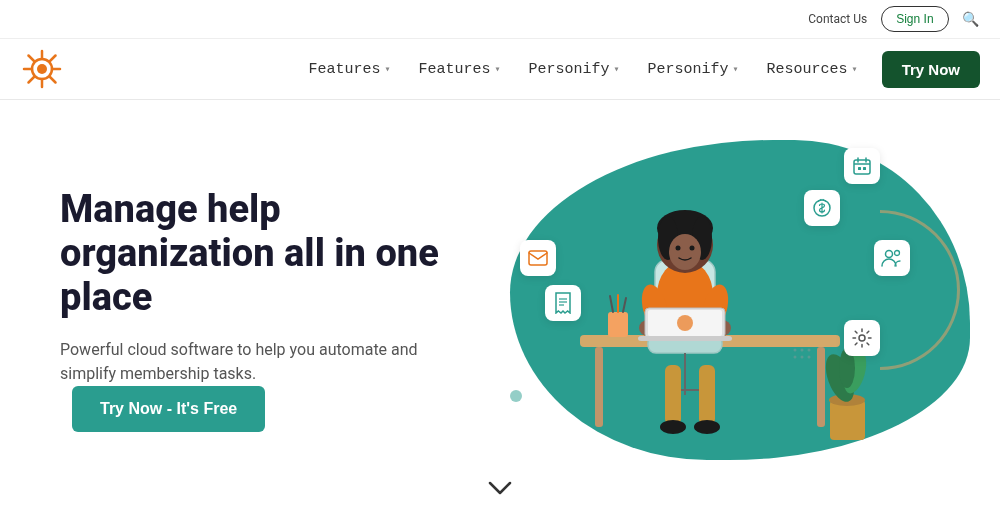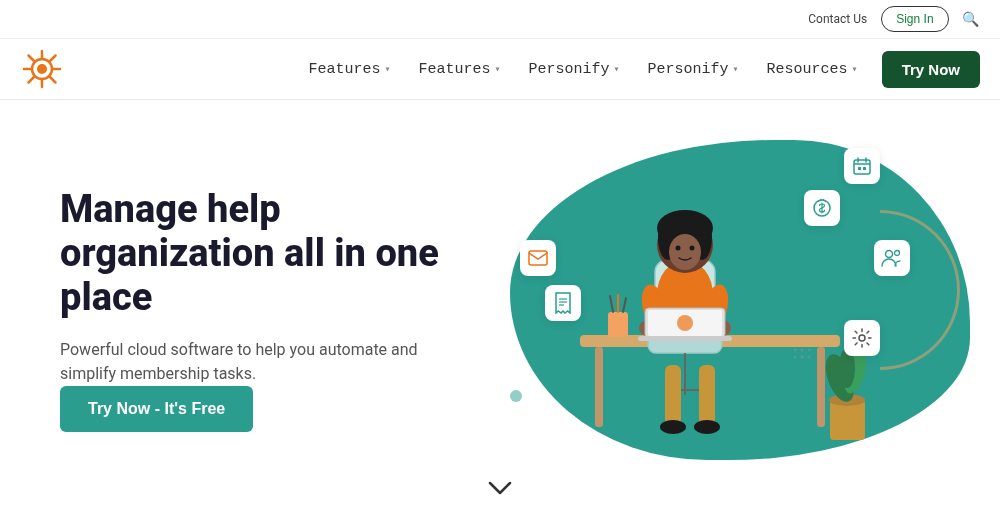--- a/index.html
+++ b/index.html
@@ -96,20 +96,21 @@
     .try-free-btn {
       background: #2a9d8f;
       color: #fff;
       border: none;
       border-radius: 6px;
       padding: 14px 28px;
       font-size: 16px;
       font-weight: 600;
       cursor: pointer;
       display: inline-block;
+      margin-left: 12px;
     }
 
     
     .hero-illustration {
       flex: 1;
       position: relative;
       height: 360px;
       display: flex;
       align-items: center;
       justify-content: center;

